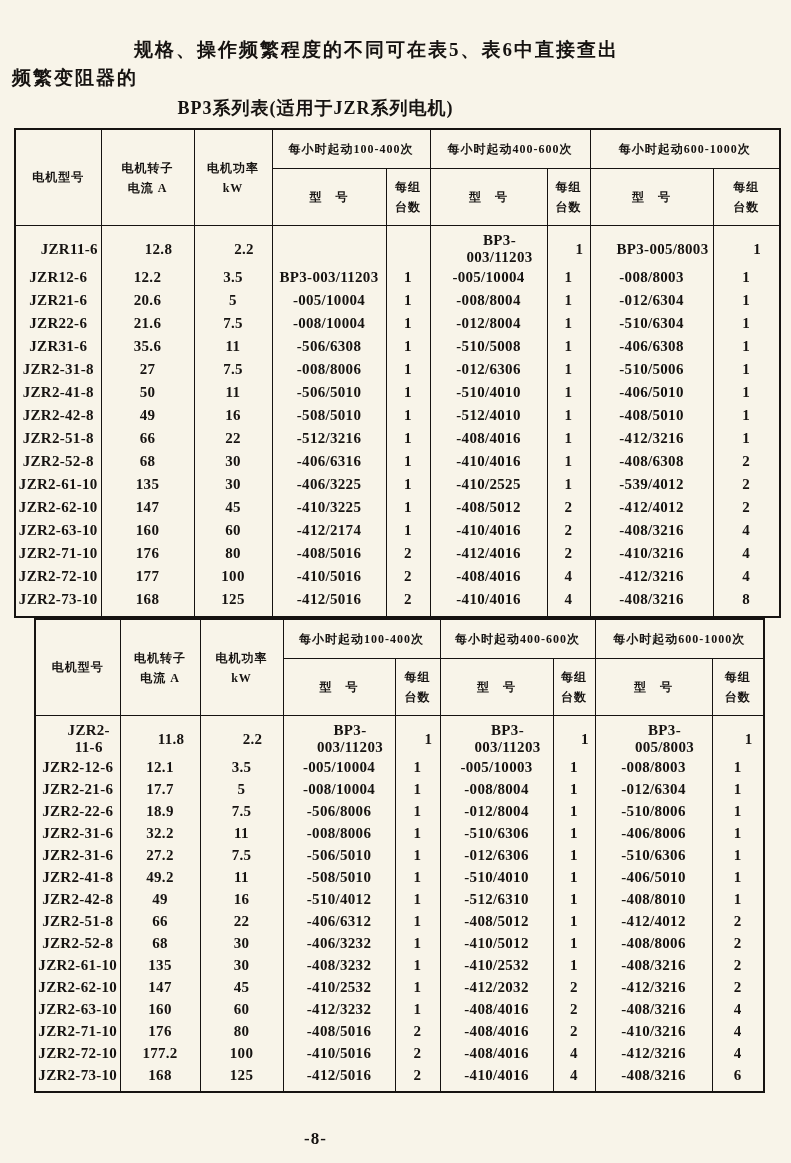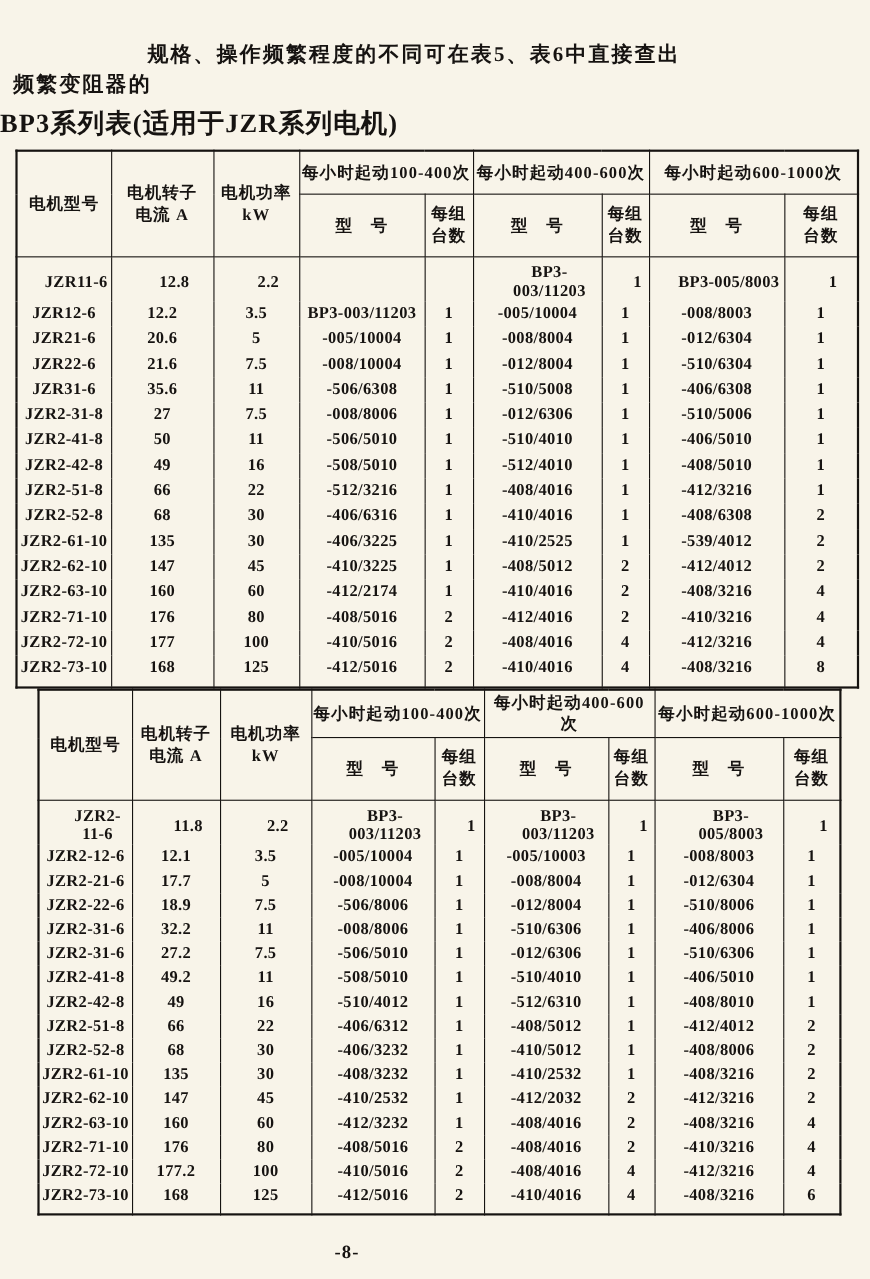--- a/index.html
+++ b/index.html
@@ -22,38 +22,38 @@
   .intro {
     font-size: 19px;
     font-weight: bold;
     line-height: 28px;
     margin: 0 8px 0 12px;
     letter-spacing: 2px;
   }
   .intro .line1 { display: block; text-indent: 122px; }
   .intro .line2 { display: block; }
   .table-title {
-    text-align: left;
-    font-size: 24px;
+    text-align: center;
+    font-size: 18px;
     font-weight: bold;
     margin: 4px 0 8px 0;
     letter-spacing: 1px;
   }
   .table-title.t2 { margin-top: 30px; margin-bottom: 14px; }
   table.data-table {
     border-collapse: collapse;
     table-layout: fixed;
     background: transparent;
     font-weight: bold;
   }
   table.t1 { margin-left: 14px; width: 765px; }
   table.t2 { margin-left: 34px; width: 729px; }
   table.data-table th {
     border: 1.6px solid #161311;
-    font-size: 15px;
+    font-size: 12px;
     font-weight: bold;
     text-align: center;
     vertical-align: middle;
     padding: 2px 1px;
     letter-spacing: 1px;
   }
   table.data-table { border: 2.4px solid #161311; }
   th.group-hdr { height: 34px; font-size: 15px; letter-spacing: 0; }
   th.sub-hdr { height: 52px; }
   th.pre { white-space: pre-line; line-height: 20px; }

